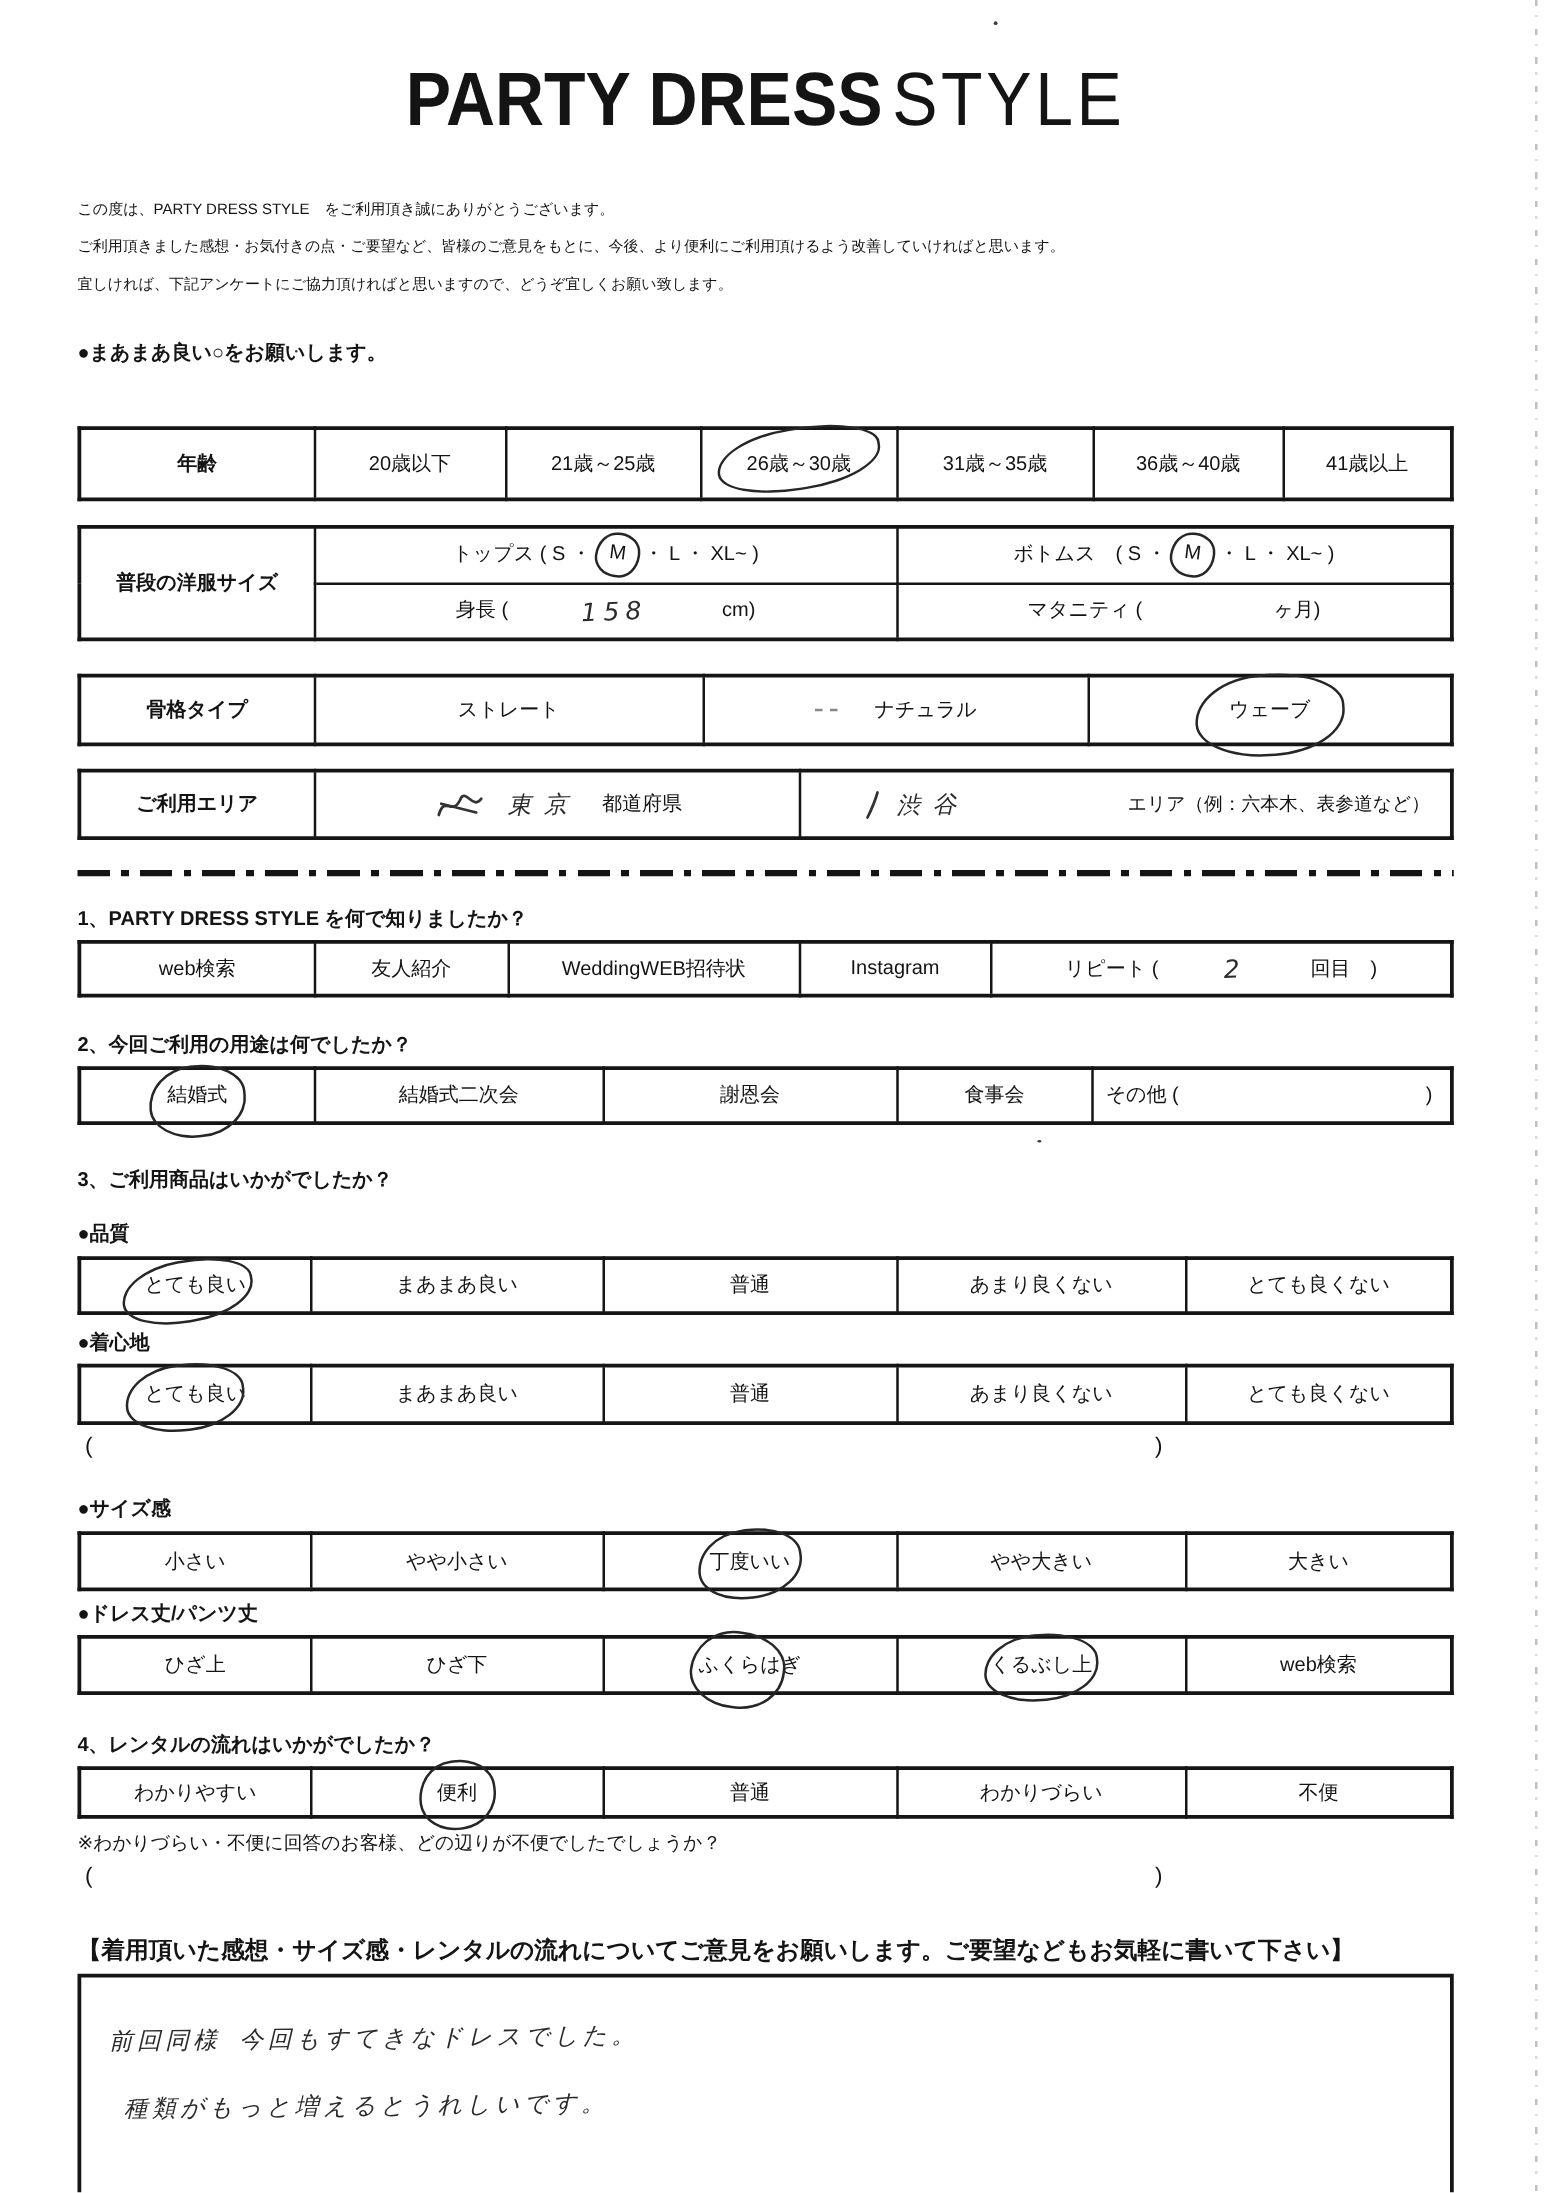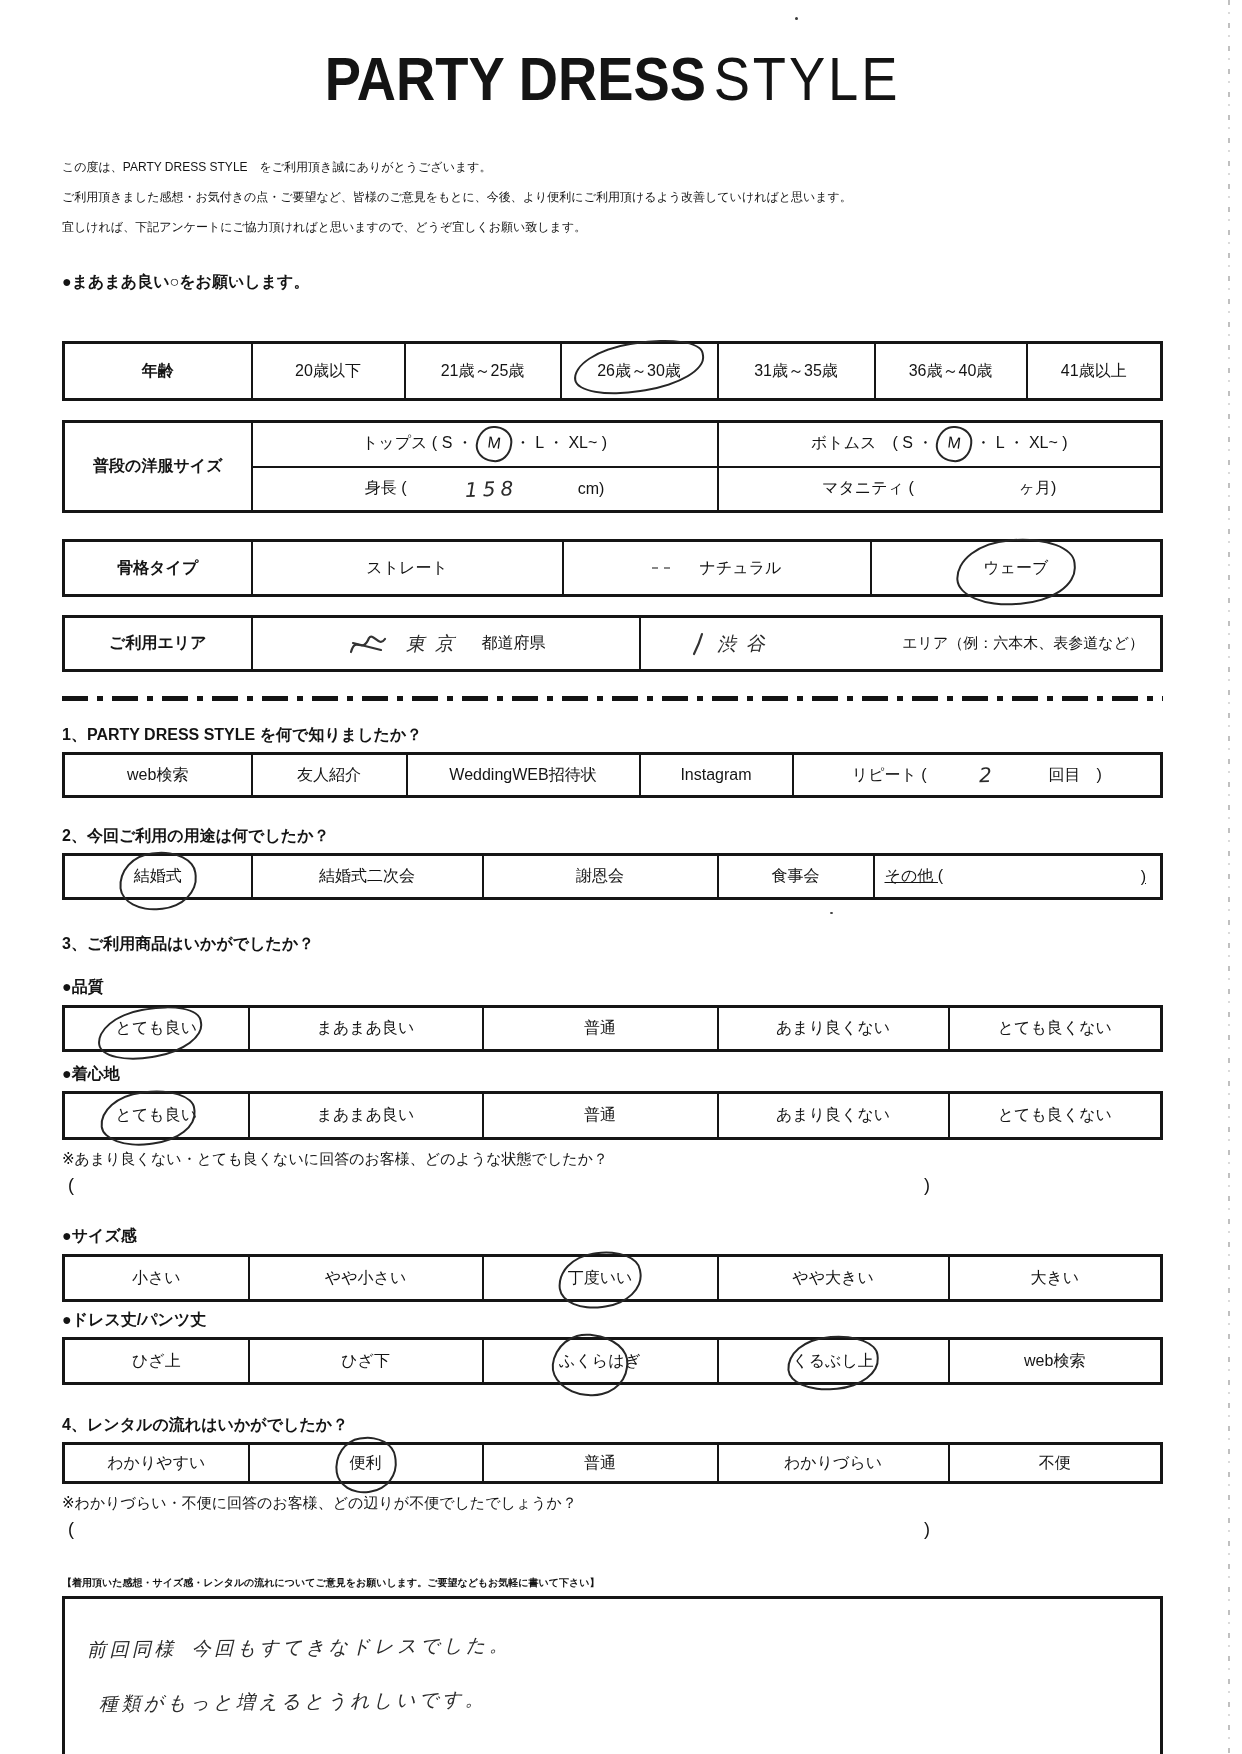--- a/index.html
+++ b/index.html
@@ -31,21 +31,21 @@
 
   .instruction{margin-top:30px;font-size:16px;font-weight:bold;}
 
   
   table.tbl{border-collapse:collapse;table-layout:fixed;width:1101px;border:3px solid #151515;}
   .tbl td{border:2px solid #151515;text-align:center;vertical-align:middle;
     font-size:16px;padding:0 4px;position:relative;overflow:visible;}
   .tbl .lbl{font-weight:bold;}
 
   .cellflex{display:flex;align-items:center;justify-content:center;gap:59px;width:100%;}
-  .otherflex{justify-content:space-between;padding:0 10px 0 6px;box-sizing:border-box;text-decoration:underline;}
+  .otherflex{justify-content:space-between;padding:0 10px 0 6px;box-sizing:border-box;}
   .repeatflex{gap:52px;}
   .areaflex{justify-content:space-between;padding:0 12px 0 46px;box-sizing:border-box;}
   .pref{gap:18px;}
   .left-grp{display:flex;align-items:center;gap:12px;}
 
   
   .circled::after{
     content:"";position:absolute;left:50%;top:50%;
     width:var(--cw,100px);height:var(--ch,46px);
     transform:translate(calc(-50% + var(--cx,0px)),calc(-50% + var(--cy,0px))) rotate(var(--rot,-5deg));
@@ -70,21 +70,21 @@
     background:repeating-linear-gradient(90deg,#141414 0 26px,transparent 26px 35px,#141414 35px 41px,transparent 41px 50px);}
 
   .q-head{margin-top:24px;font-size:16px;font-weight:bold;}
   .bullet{margin-top:15px;font-size:16px;font-weight:bold;}
   .note{margin-top:10px;font-size:15px;}
   .paren-row{margin-top:6px;display:flex;justify-content:space-between;width:868px;font-size:18px;padding-left:6px;box-sizing:border-box;}
 
   .pref-label{font-size:16px;}
   .area-hint{font-size:15px;}
 
-  .comment-header{margin-top:36px;font-size:10px;font-weight:bold;}
+  .comment-header{margin-top:36px;font-size:19px;font-weight:bold;}
   .comment-box{margin-top:6px;border:3px solid #151515;height:222px;box-sizing:border-box;padding:32px 30px 0 22px;}
   .cline2{margin-top:28px;padding-left:12px;}
 </style>
 </head>
 <body>
 
 <div class="page">
   <div class="edge-artifact"></div>
   <div class="speck s1"></div>
   <div class="speck s2"></div>
@@ -302,21 +302,20 @@
           <tr style="height:46px;">
         <td style="--cw:92px;--ch:50px;--rot:-7deg;--cx:-8px;--cy:2px;" class="circled">とても良い</td>
         <td>まあまあ良い</td>
         <td>普通</td>
         <td>あまり良くない</td>
         <td>とても良くない</td>
       </tr>
     </tbody>
       </table>
 
-    <div class="note">※あまり良くない・とても良くないに回答のお客様、どのような状態でしたか？</div>
     <div class="paren-row">
       <span>(</span>
       <span>)</span>
     </div>
 
     <div class="bullet" style="margin-top:30px;">●サイズ感</div>
     <table class="tbl" style="margin-top:7px;">
       <colgroup>
           <col style="width:185px">
           <col style="width:234px">

